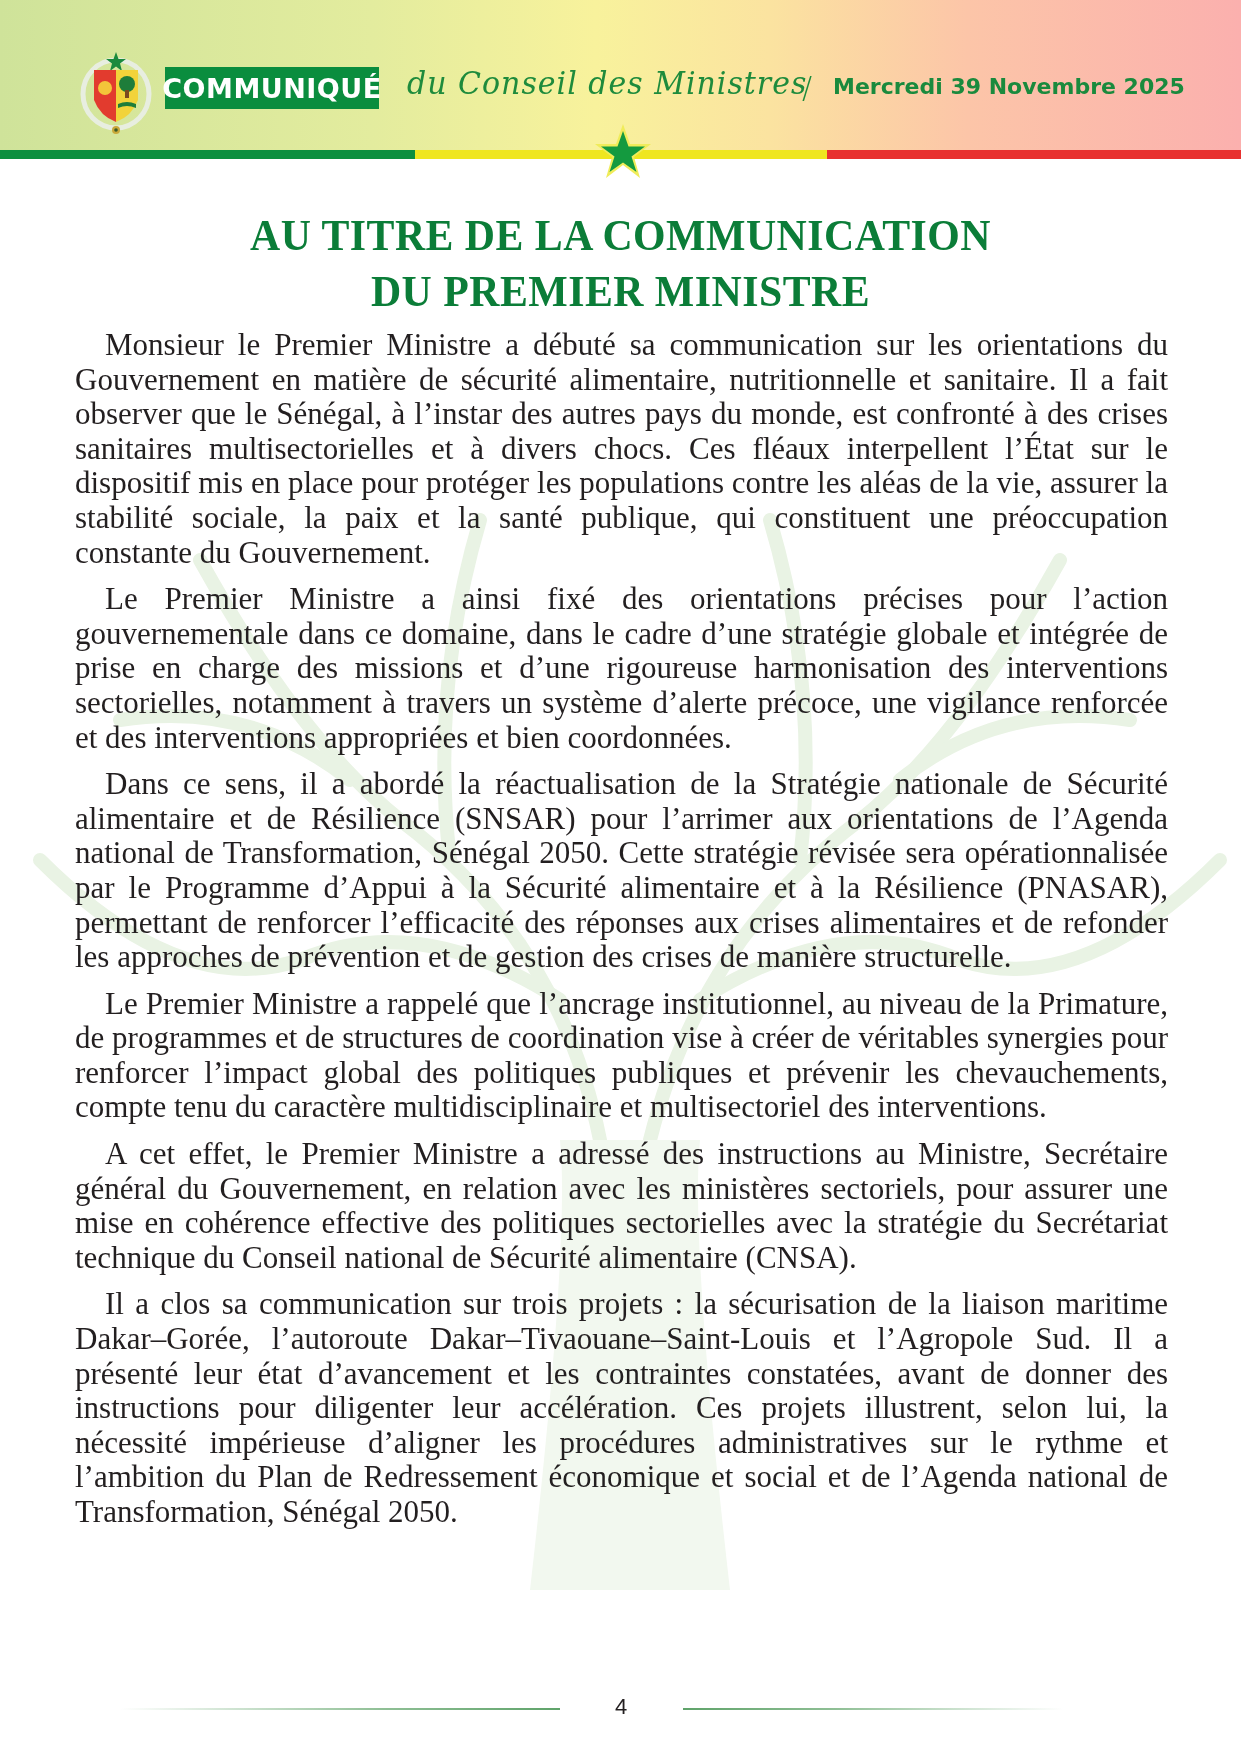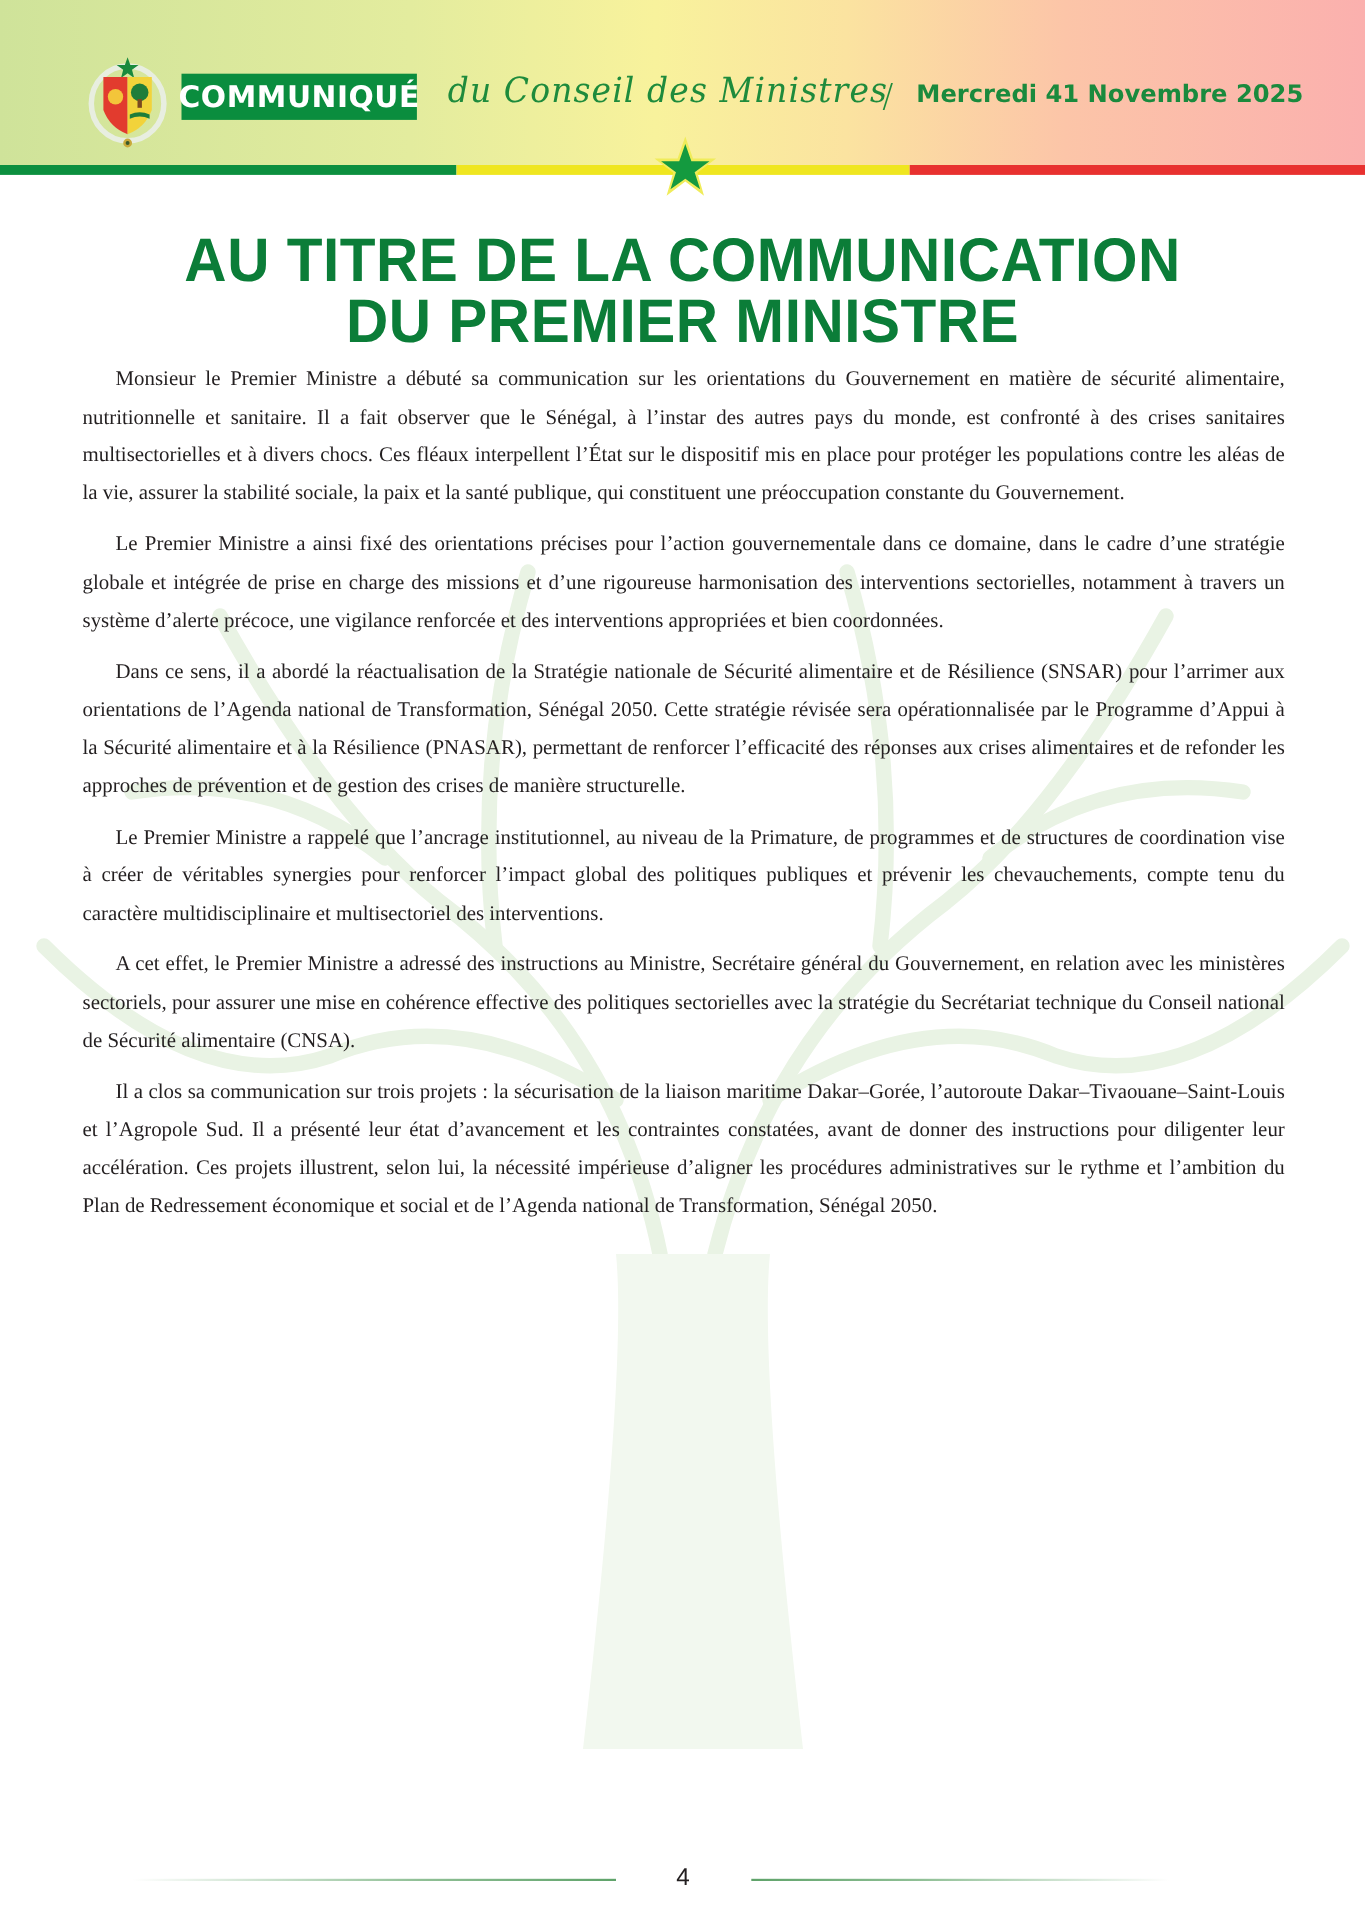--- a/index.html
+++ b/index.html
@@ -34,27 +34,27 @@
     position: absolute; left: 802px; top: 70px; color: #1e8b3c;
     font-family: "DejaVu Sans", sans-serif; font-size: 30px; font-weight: 300;
   }
   .date {
     position: absolute; left: 833px; top: 74px; color: #1a8a3d;
     font-family: "DejaVu Sans", sans-serif; font-weight: bold; font-size: 22px; white-space: nowrap;
   }
   .watermark { position: absolute; left: 0; top: 440px; width: 1241px; height: 1150px; pointer-events: none; }
   .title {
     position: absolute; left: 0; top: 208px; width: 1241px; text-align: center;
-    color: #0b7d38; font-family: Liberation Sans, sans-serif;
-    font-weight: bold; font-size: 56px; line-height: 56px; letter-spacing: 0.5px;
+    color: #0b7d38; font-family: Liberation Serif, serif;
+    font-weight: bold; font-size: 44px; line-height: 56px; letter-spacing: 0.5px;
   }
   .title div { transform: scaleX(0.95); }
   .body {
     position: absolute; left: 75px; top: 328px; width: 1093px;
-    color: #231f20; font-size: 19px; line-height: 34.6px; text-align: justify;
+    color: #231f20; font-size: 31px; line-height: 34.6px; text-align: justify;
   }
   .body p { margin: 0 0 12px 0; text-indent: 30px; }
   .footer-line { position: absolute; top: 1708px; height: 2px; }
   .footer-line.left { left: 120px; width: 440px; background: linear-gradient(90deg, rgba(255,255,255,0), #8fbf95 60%, #5fa36a); }
   .footer-line.right { left: 683px; width: 380px; background: linear-gradient(90deg, #5fa36a, #8fbf95 40%, rgba(255,255,255,0)); }
   .page-num {
     position: absolute; left: 600px; top: 1694px; width: 42px; text-align: center;
     font-family: "Liberation Sans", sans-serif; font-size: 22px; color: #231f20;
   }
 </style>
@@ -72,21 +72,21 @@
   <circle cx="47" cy="34" r="8" fill="#1e7d3a"></circle>
   <rect x="45" y="40" width="4" height="8" fill="#7a4a20"></rect>
   <path d="M38 54 Q47 50 56 54 V58 Q47 54 38 58 Z" fill="#1e7d3a"></path>
   <circle cx="36" cy="80" r="4" fill="#c9a93a"></circle>
   <circle cx="36" cy="80" r="1.8" fill="#3a5a2a"></circle>
 </svg>
 
 <div class="comm-box">COMMUNIQUÉ</div>
 <div class="script">du Conseil des Ministres</div>
 <div class="slash">/</div>
-<div class="date">Mercredi 41 Novembre 2025</div>
+<div class="date">Mercredi 39 Novembre 2025</div>
 
 <div class="stripe green"></div>
 <div class="stripe yellow"></div>
 <div class="stripe red"></div>
 
 <svg class="star" viewBox="0 0 60 60">
   <polygon points="30,2 37,22 58,22 41,35 47,56 30,43 13,56 19,35 2,22 23,22" fill="#f0ec5a"></polygon>
   <polygon points="30,9 35.5,24.5 52,24.5 38.5,34.5 43.5,50 30,40.5 16.5,50 21.5,34.5 8,24.5 24.5,24.5" fill="#149a3f"></polygon>
 </svg>
 

